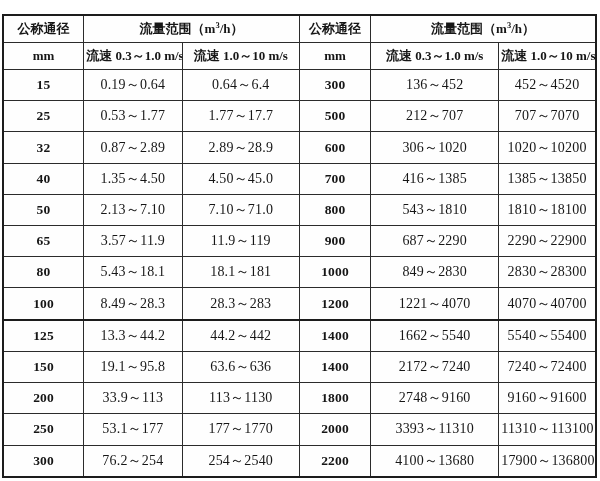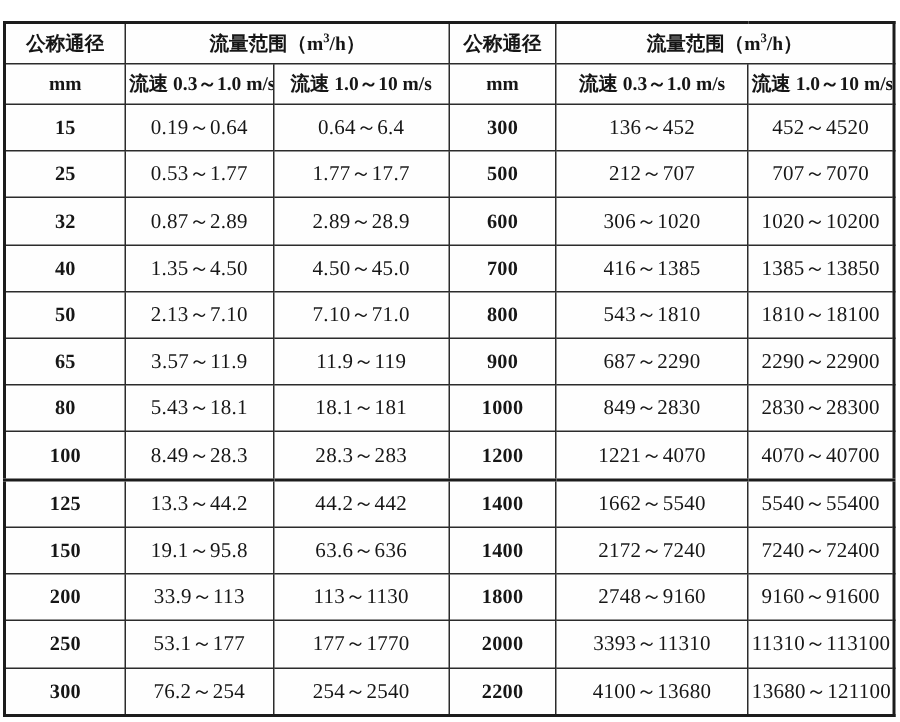--- a/index.html
+++ b/index.html
@@ -191,17 +191,17 @@
           <td class="diameter">2000</td>
           <td class="flow">3393～11310</td>
           <td class="flow">11310～113100</td>
         </tr>
         <tr>
           <td class="diameter">300</td>
           <td class="flow">76.2～254</td>
           <td class="flow">254～2540</td>
           <td class="diameter">2200</td>
           <td class="flow">4100～13680</td>
-          <td class="flow">13680～121100</td>
+          <td class="flow">17900～136800</td>
         </tr>
       </tbody>
   </table>
 </div>
 
 </body></html>

